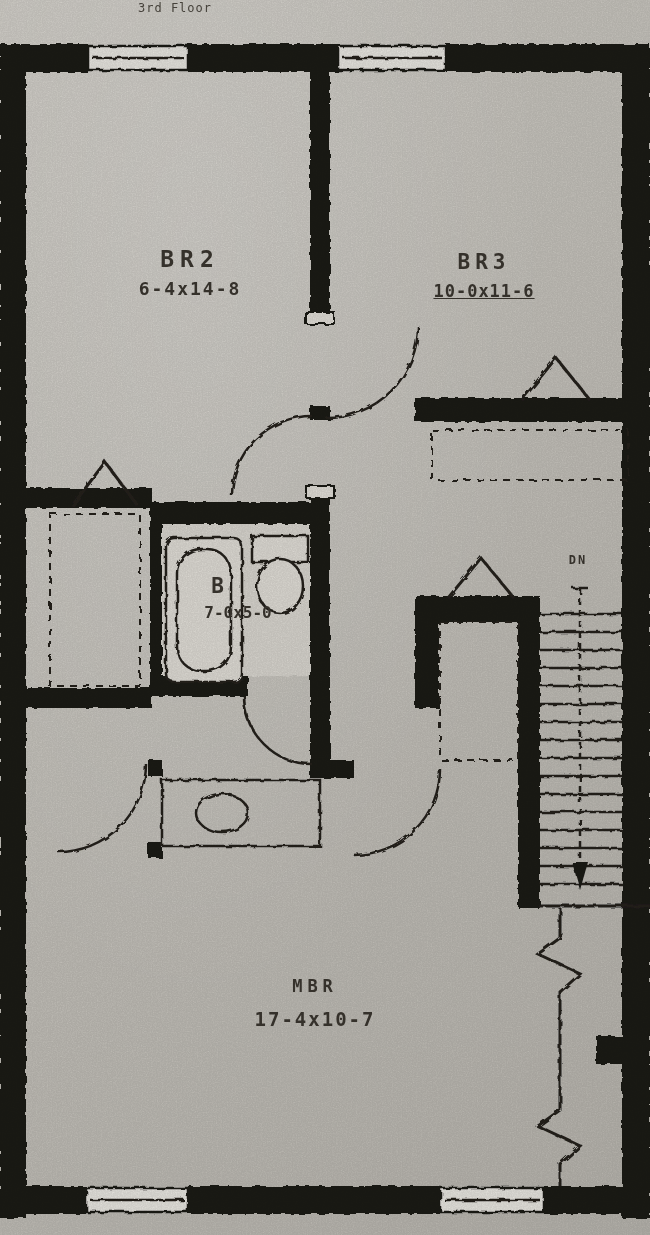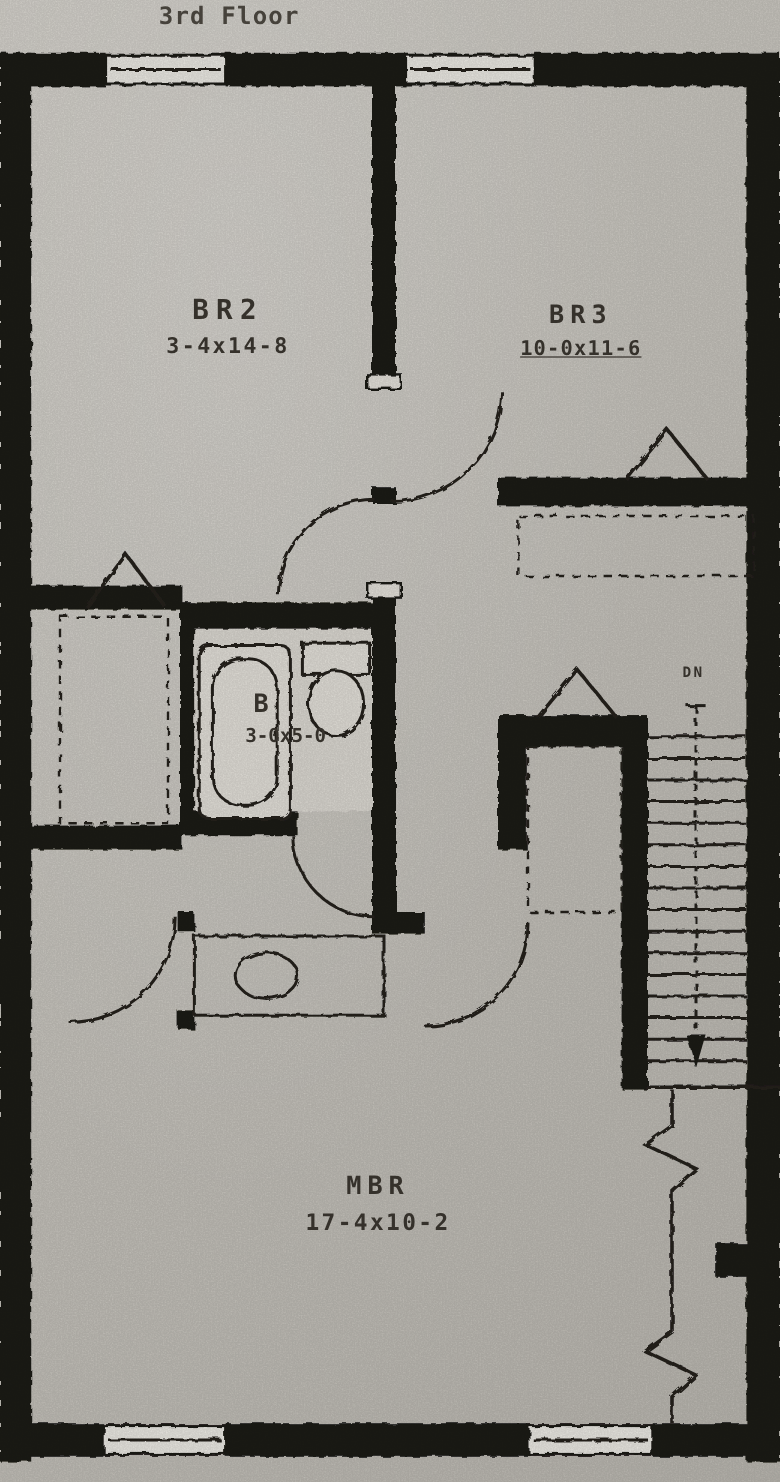--- a/index.html
+++ b/index.html
@@ -28,29 +28,29 @@
   .fixfloor{fill:#dfdcd5;}
   .fix{stroke:var(--line);stroke-width:2.5;fill:#e6e3dc;}
   .arrowhead{fill:var(--ink);}
   .lbl{
     position:absolute;
     color:#35312b;
     font-weight:bold;
     text-align:center;
     white-space:nowrap;
   }
-  .lbl-floor{left:126px;top:1px;width:130px;font-size:20px;font-weight:bold;letter-spacing:1px;color:#46423b;}
+  .lbl-floor{left:110px;top:1px;width:130px;font-size:12px;font-weight:normal;letter-spacing:1px;color:#46423b;}
   .lbl-br2{left:138px;top:246px;width:104px;font-size:23px;letter-spacing:6px;}
   .lbl-br2-dim{left:103px;top:278px;width:174px;font-size:18px;letter-spacing:2px;}
   .lbl-br3{left:428px;top:250px;width:112px;font-size:21px;letter-spacing:5px;text-align:center;}
   .lbl-br3-dim{left:412px;top:281px;width:144px;font-size:17px;letter-spacing:1px;text-decoration:underline;}
   .lbl-b{left:198px;top:574px;width:40px;font-size:21px;letter-spacing:1px;}
   .lbl-b-dim{left:190px;top:603px;width:96px;font-size:16px;letter-spacing:0px;}
   .lbl-dn{left:556px;top:553px;width:44px;font-size:12px;letter-spacing:2px;}
-  .lbl-mbr{left:268px;top:976px;width:94px;font-size:21px;letter-spacing:5px;}
+  .lbl-mbr{left:268px;top:976px;width:94px;font-size:17px;letter-spacing:5px;}
   .lbl-mbr-dim{left:231px;top:1008px;width:168px;font-size:19px;letter-spacing:2px;}
 </style>
 </head>
 <body>
 
 <div class="sheet">
 
   <svg class="plan" viewBox="0 0 650 1235">
     <defs>
       <filter id="rough" x="-5%" y="-5%" width="110%" height="110%">
@@ -178,26 +178,26 @@
       </g>
 
     </g>
 
     <rect width="650" height="1235" filter="url(#grain)" opacity="0.13"></rect>
   </svg>
 
   <div class="lbl lbl-floor">3rd Floor</div>
 
   <div class="lbl lbl-br2">BR2</div>
-  <div class="lbl lbl-br2-dim">3-4x14-8</div>
+  <div class="lbl lbl-br2-dim">6-4x14-8</div>
 
   <div class="lbl lbl-br3">BR3</div>
   <div class="lbl lbl-br3-dim">10-0x11-6</div>
 
   <div class="lbl lbl-b">B</div>
-  <div class="lbl lbl-b-dim">3-0x5-0</div>
+  <div class="lbl lbl-b-dim">7-0x5-0</div>
 
   <div class="lbl lbl-dn">DN</div>
 
   <div class="lbl lbl-mbr">MBR</div>
-  <div class="lbl lbl-mbr-dim">17-4x10-2</div>
+  <div class="lbl lbl-mbr-dim">17-4x10-7</div>
 
 </div>
 
 </body></html>

